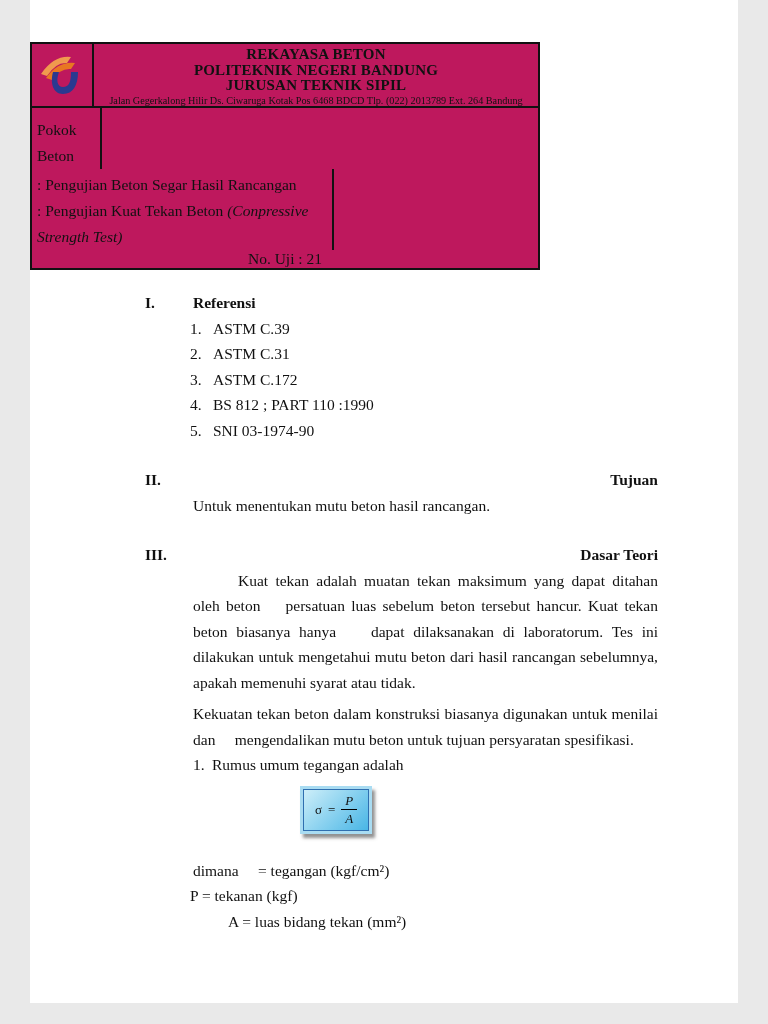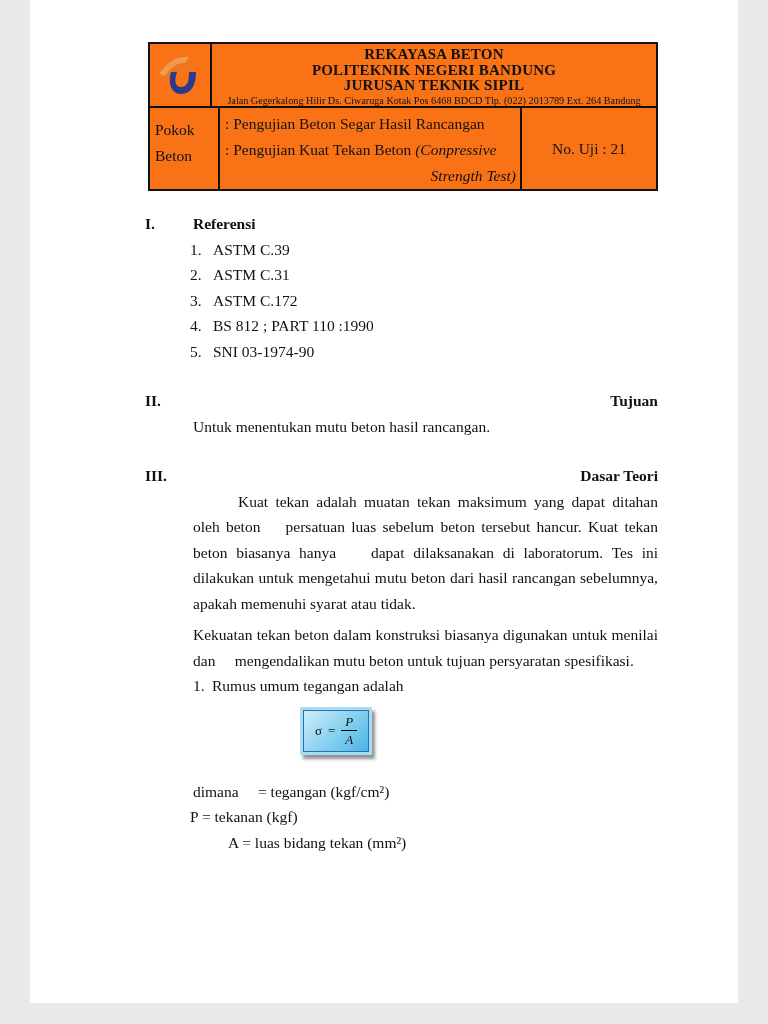--- a/index.html
+++ b/index.html
@@ -2,30 +2,30 @@
 <html style="--canvas-bg: #e9e9e9; --page-bg: #ffffff; --formula-frame: #a9dcf2; --formula-border: #2f6fb0; --formula-bg-light: #cdeef9; --formula-bg-dark: #49b6e6; --logo-orange: #e87722; --logo-orange-light: #f09a4e; --logo-blue: #2b3990;"><head>
 <meta charset="utf-8">
 <style>
   * { margin:0; padding:0; box-sizing:border-box; }
   html,body { background:#e9e9e9; }
   body { font-family:"Liberation Serif","DejaVu Serif",serif; color:#111; }
   .canvas { width:768px; height:1024px; background:var(--canvas-bg,#e9e9e9); overflow:hidden; }
   .page { width:708px; height:1003px; margin:0 auto; background:var(--page-bg,#fff); padding-top:42px; }
 
   
-  .hdr { margin-left:118px; width:510px; border:2px solid #111; background:#f97316; }
+  .hdr { width:510px; border:2px solid #111; background:#be185d; }
   .hdr-row1 { display:flex; height:62px; }
   .logo-cell { width:62px; border-right:2px solid #111; display:flex; align-items:center; justify-content:center; }
   .title-cell { flex:1; text-align:center; padding-top:3px; }
   .hdr-title { font-weight:bold; font-size:15px; line-height:15.5px; letter-spacing:.2px; }
   .hdr-address { font-size:10.2px; line-height:12px; margin-top:1px; white-space:nowrap; }
-  .hdr-row2 { display:flex; border-top:2px solid #111; min-height:77px; }
+  .hdr-row2 { display:flex; border-top:2px solid #111; min-height:77px;flex-direction:column; }
   .pokok-cell { width:70px; border-right:2px solid #111; padding:9px 0 0 5px; font-size:15.5px; line-height:26px; }
   .materi-cell { width:302px; border-right:2px solid #111; padding:3px 4px 0 5px; font-size:15.5px; line-height:26px; }
-  .materi-cell .it, .it { font-style:italic;text-align:right; }
+  .materi-cell .it, .it { font-style:italic; }
   .nouji-cell { flex:1; display:flex; align-items:center; justify-content:center; font-size:15.5px; }
 
   
   .content { margin-left:115px; width:513px; font-size:15.5px; line-height:25.5px; }
   .heading { display:flex; font-weight:bold; }
   .heading .numeral { width:48px; flex:none; }
   .sec-first { margin-top:20px; }
   .sec { margin-top:24px;justify-content:space-between; }
   .ref-list { margin-left:45px; }
   .ref-item { display:flex; }

